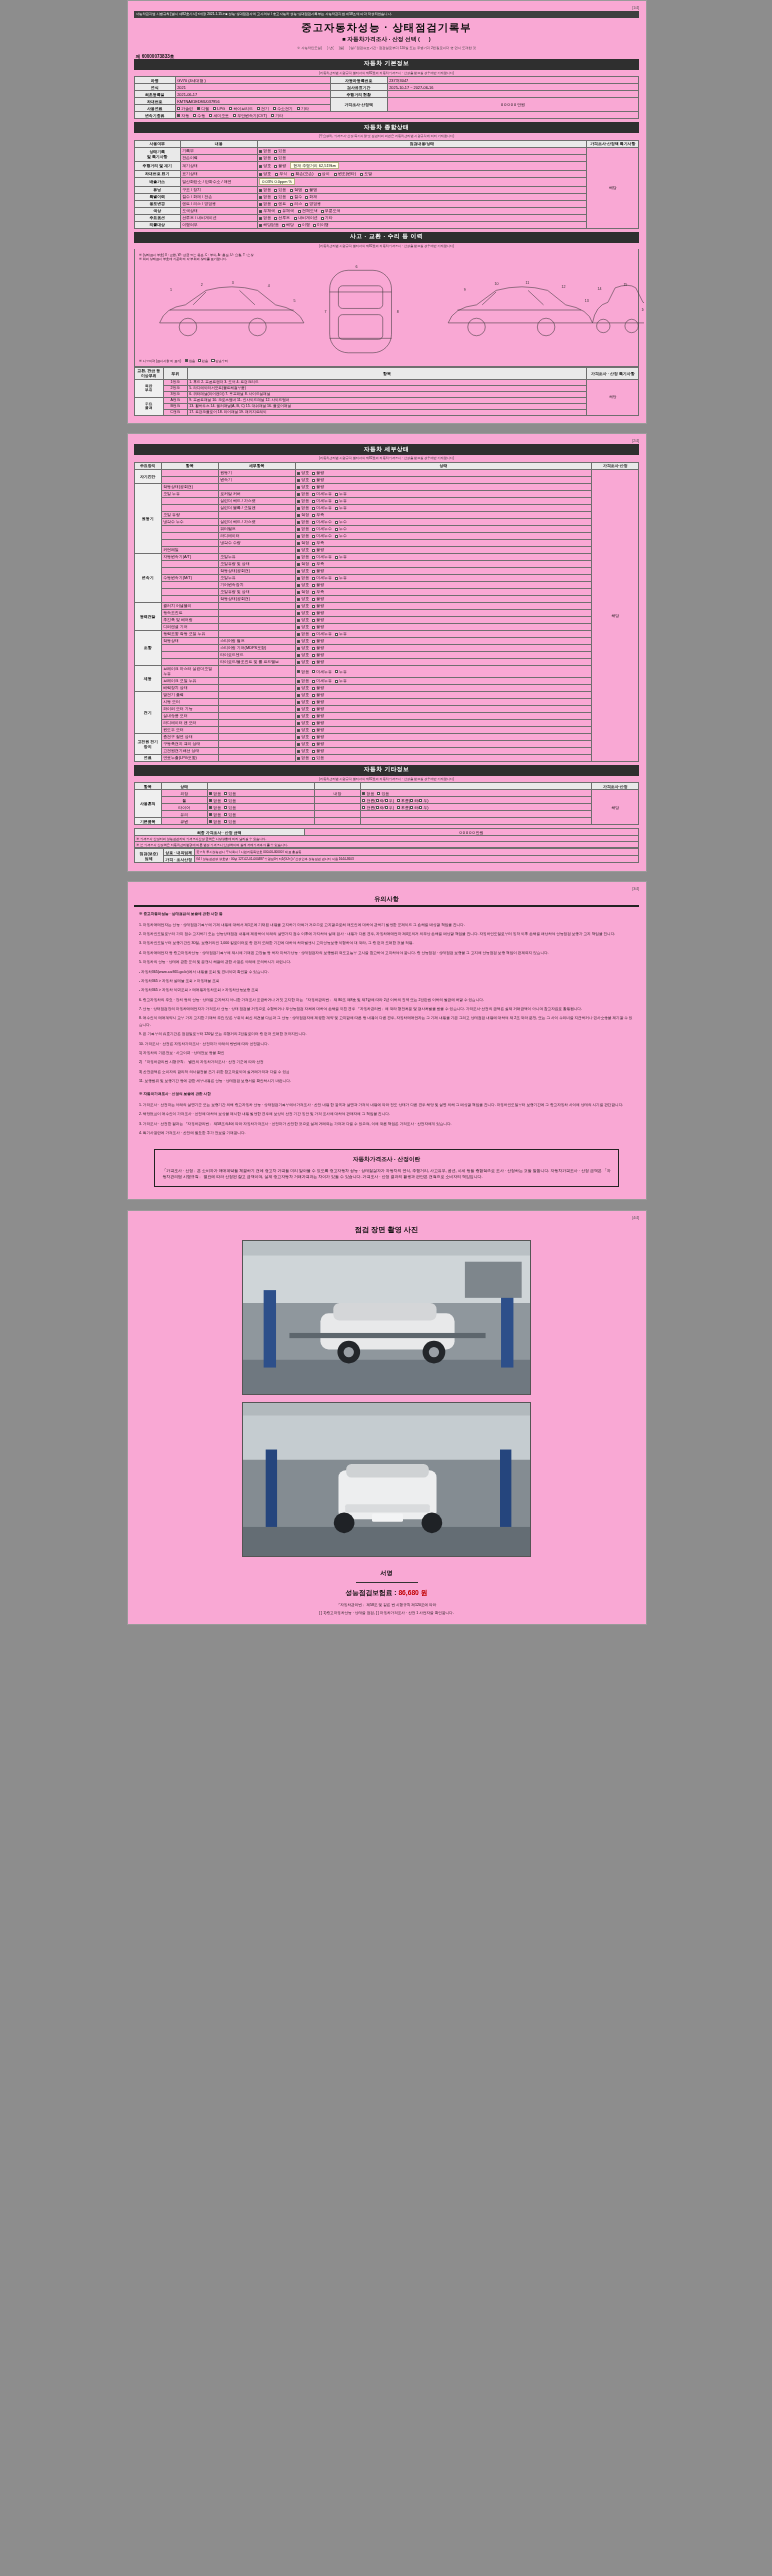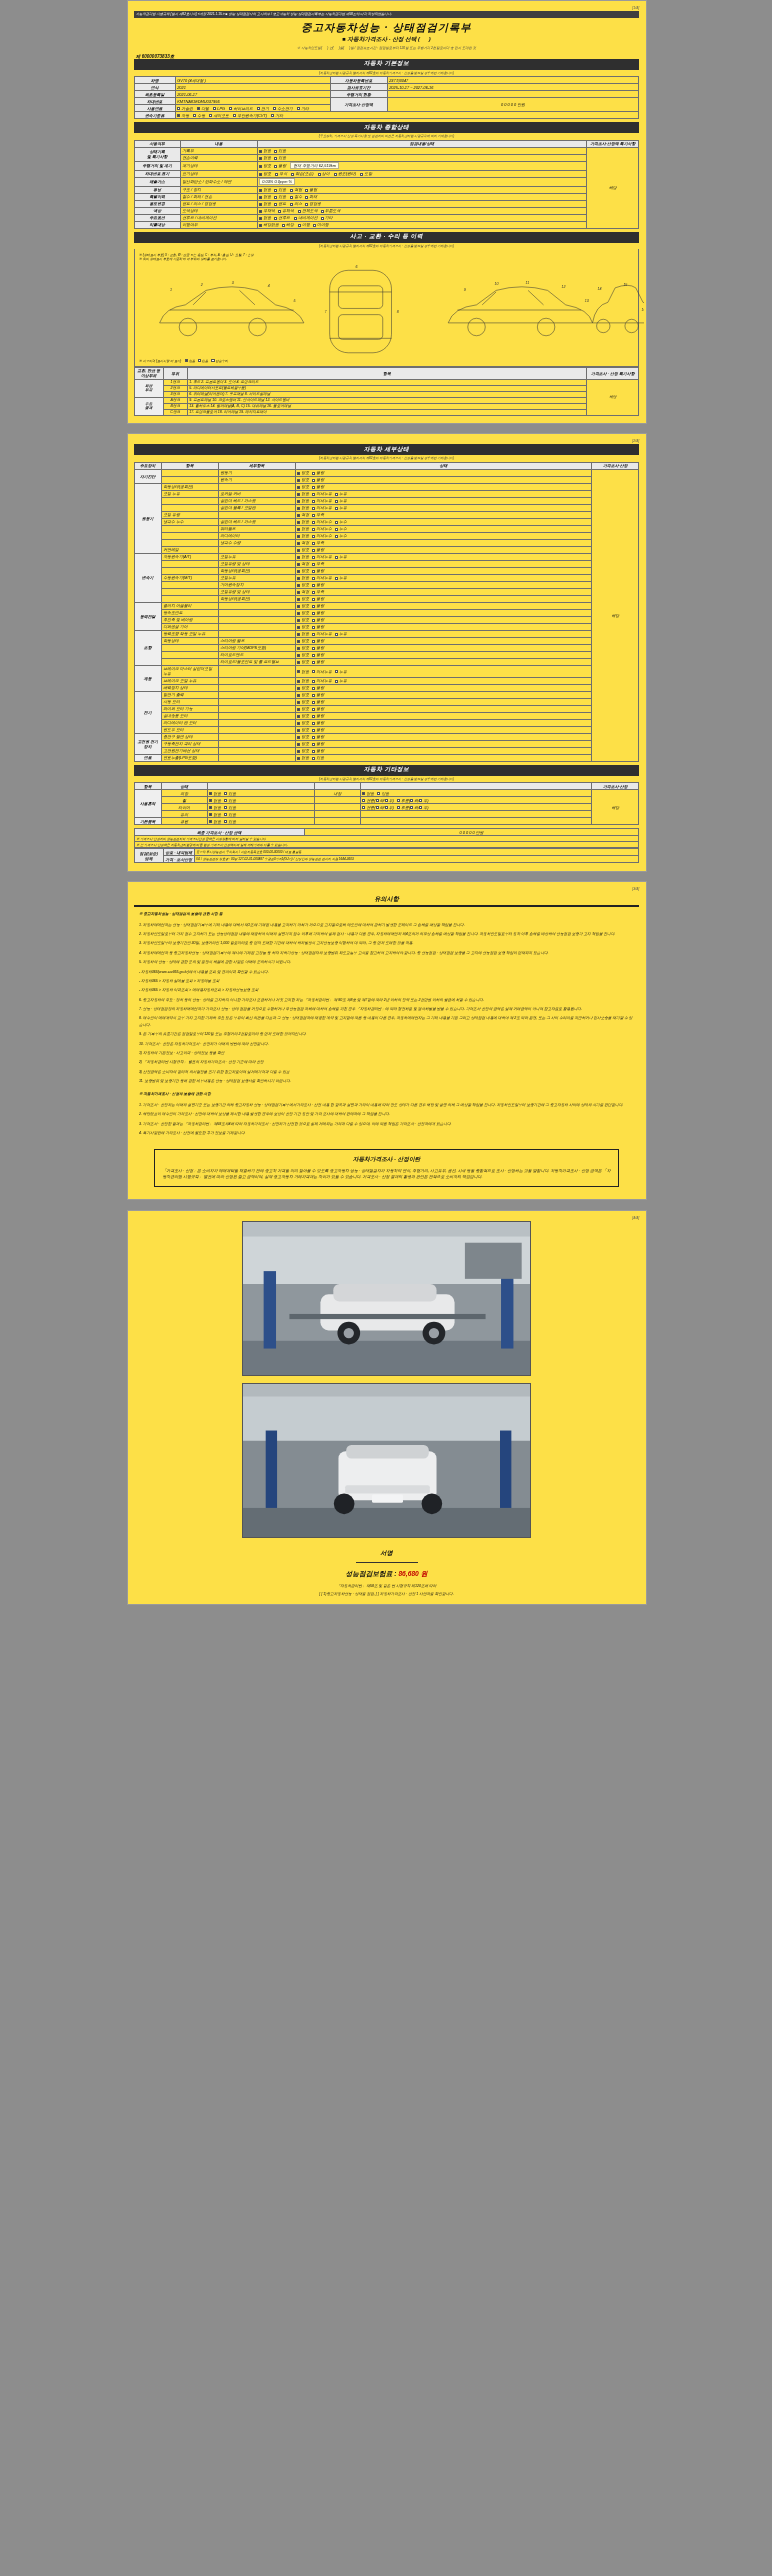--- a/index.html
+++ b/index.html
@@ -7,25 +7,24 @@
   body {
     width:773px;
     background:#8d8d8d;
     font-family:"Liberation Sans", sans-serif;
     font-size:4.6px;
     color:#111;
   }
   .page {
     width:520px;
     margin:0 auto 9.3px auto;
-    background:#fde047;
+    background:#f9a8d4;
     border:0.5px solid #9a9a9a;
     padding:5.2px 6.2px 7.2px 6.2px;
     position:relative;
-    font-style:italic;
   }
   .page-top-label {
     font-size:3.6px; color:#555; text-align:right; margin-bottom:1px;
   }
   .header-strip {
     background:#3f3f3f; color:#fff; font-size:3.3px; padding:1px 2.1px; line-height:1.35;
   }
   .doc-title-wrap { text-align:center; padding:3.1px 0 1px 0; }
   .doc-title { font-size:10.3px; font-weight:bold; letter-spacing:1px; }
   .doc-sub { font-size:5.7px; font-weight:bold; margin-top:1.5px; }
@@ -686,20 +685,21 @@
       </div>
   </div>
   <div class="boxed-quote">
     <div class="bq-title">자동차가격조사 · 산정이란</div>
     <div>「가격조사 · 산정」은 소비자가 매매계약을 체결하기 전에 중고차 가격을 미리 알아볼 수 있도록 중고자동차 성능 · 상태점검자가 자동차의 연식, 주행거리, 사고유무, 옵션, 시세 등을 종합적으로 조사 · 산정하는 것을 말합니다. 자동차가격조사 · 산정 금액은 「자동차관리법 시행규칙」 별표에 따라 산정된 참고 금액이며, 실제 중고자동차 거래가격과는 차이가 있을 수 있습니다. 가격조사 · 산정 결과의 활용과 판단은 전적으로 소비자의 책임입니다.</div>
   </div>
 </div>
 
 <div class="page">
   <div class="page-top-label">[4/4]</div>
+  <div class="photo-title">점검 장면 촬영 사진</div>
 
   <div class="photo">
     <svg width="289" height="155" viewBox="0 0 560 300">
       <rect width="560" height="300" fill="#a8b0b6"></rect>
       <rect y="0" width="560" height="120" fill="#cfd5d8"></rect>
       <rect y="120" width="560" height="180" fill="#8f979d"></rect>
       <rect x="0" y="230" width="560" height="70" fill="#6f7880"></rect>
       <rect x="40" y="95" width="24" height="150" fill="#2d4f8a"></rect>
       <rect x="500" y="95" width="24" height="150" fill="#2d4f8a"></rect>
       <rect x="150" y="140" width="260" height="70" rx="16" fill="#e8e9ea"></rect>

